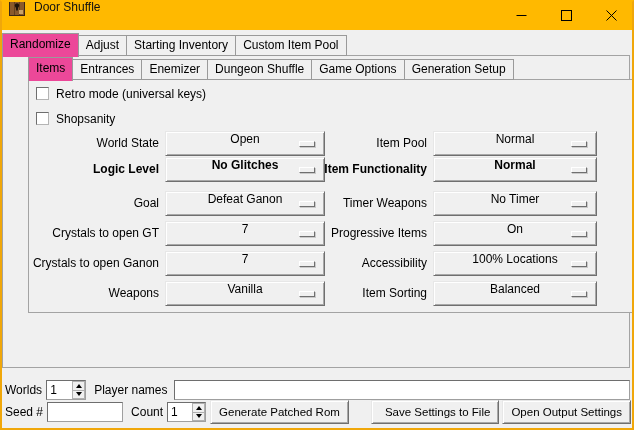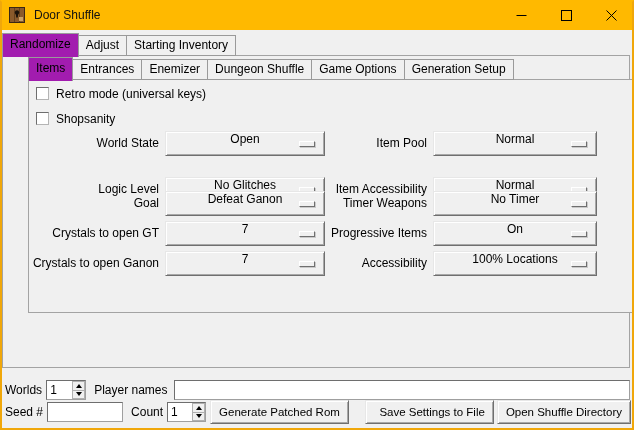--- a/index.html
+++ b/index.html
@@ -5,37 +5,37 @@
   html,body{margin:0;padding:0;background:#c8c8c8;}
   *{box-sizing:border-box;}
   .window{
     position:relative;width:634px;height:430px;background:#f0f0f0;
     font-family:"Liberation Sans","DejaVu Sans",sans-serif;font-size:12px;color:#000;
     overflow:hidden;
   }
   .border-overlay{position:absolute;inset:0;border:2px solid #f0a70a;border-top-color:#ffb900;pointer-events:none;z-index:40;}
 
   
-  .titlebar{position:absolute;top:0;left:0;right:0;height:30px;background:#ffb900;display:flex;align-items:center;z-index:30;}
+  .titlebar{position:absolute;top:0;left:0;right:0;height:30px;background:#ffb900;display:flex;align-items:flex-start;z-index:30;}
   .app-icon{margin-left:9px;width:16px;height:16px;flex:0 0 auto;}
   .title-text{margin-left:9px;font-size:12px;color:#111;white-space:nowrap;}
   .win-controls{margin-left:auto;display:flex;height:30px;}
   .win-btn{width:45px;height:30px;display:flex;align-items:center;justify-content:center;cursor:default;}
 
   
   .tabs{position:absolute;display:flex;align-items:flex-end;z-index:5;}
   .outer-tabs{top:33px;left:2px;height:23px;}
   .inner-tabs{top:57px;left:28px;height:23px;z-index:6;}
   .tab{
     height:21px;line-height:19px;padding:0 7px;background:#f0f0f0;
     border:1px solid #9a9a9a;white-space:nowrap;cursor:default;
   }
   .tab + .tab{margin-left:-1px;}
   .tab.active{
-    height:24px;line-height:21px;background:#a21caf;border-bottom:none;
+    height:24px;line-height:21px;background:#ec4899;border-bottom:none;
     margin-bottom:-1px;position:relative;z-index:7;
   }
 
   
   .outer-pane{position:absolute;left:2px;top:55px;width:628px;height:313px;border:1px solid #a3a3a3;background:#f0f0f0;z-index:1;}
   .inner-pane{position:absolute;left:28px;top:79px;width:622px;height:234px;border:1px solid #a3a3a3;background:#f0f0f0;z-index:2;}
 
   
   .cb-row{position:absolute;left:7px;height:15px;display:flex;align-items:center;}
   .cb-box{width:13px;height:13px;background:#fff;border:1px solid;border-color:#6e6e6e #b4b4b4 #b4b4b4 #6e6e6e;flex:0 0 auto;}
@@ -122,20 +122,21 @@
       </div>
     </div>
   </div>
 
   <div class="outer-pane"></div>
 
   <div class="tabs outer-tabs">
     <div class="tab active">Randomize</div>
     <div class="tab">Adjust</div>
     <div class="tab">Starting Inventory</div>
+    <div class="tab">Custom Item Pool</div>
   </div>
 
   <div class="inner-pane">
 
     <div class="cb-row" style="top:6px;">
       <span class="cb-box"></span>
       <span class="cb-lbl">Retro mode (universal keys)</span>
     </div>
     <div class="cb-row" style="top:31px;">
       <span class="cb-box"></span>
@@ -148,27 +149,27 @@
         <span class="dd-val">Open</span>
         <span class="dd-ind"></span>
       </div>
       <div class="opt-lbl lbl-r">Item Pool</div>
       <div class="dd dd-r">
         <span class="dd-val">Normal</span>
         <span class="dd-ind"></span>
       </div>
     </div>
 
-    <div class="opt-row" style="top:97px;">
+    <div class="opt-row" style="top:77px;font-weight:bold;">
       <div class="opt-lbl lbl-l">Logic Level</div>
       <div class="dd dd-l">
         <span class="dd-val">No Glitches</span>
         <span class="dd-ind"></span>
       </div>
-      <div class="opt-lbl lbl-r">Item Accessibility</div>
+      <div class="opt-lbl lbl-r">Item Functionality</div>
       <div class="dd dd-r">
         <span class="dd-val">Normal</span>
         <span class="dd-ind"></span>
       </div>
     </div>
 
     <div class="opt-row" style="top:111px;">
       <div class="opt-lbl lbl-l">Goal</div>
       <div class="dd dd-l">
         <span class="dd-val">Defeat Ganon</span>
@@ -200,20 +201,32 @@
         <span class="dd-val">7</span>
         <span class="dd-ind"></span>
       </div>
       <div class="opt-lbl lbl-r">Accessibility</div>
       <div class="dd dd-r">
         <span class="dd-val">100% Locations</span>
         <span class="dd-ind"></span>
       </div>
     </div>
 
+    <div class="opt-row" style="top:201px;">
+      <div class="opt-lbl lbl-l">Weapons</div>
+      <div class="dd dd-l">
+        <span class="dd-val">Vanilla</span>
+        <span class="dd-ind"></span>
+      </div>
+      <div class="opt-lbl lbl-r">Item Sorting</div>
+      <div class="dd dd-r">
+        <span class="dd-val">Balanced</span>
+        <span class="dd-ind"></span>
+      </div>
+    </div>
 
   </div>
 
   <div class="tabs inner-tabs">
     <div class="tab active">Items</div>
     <div class="tab">Entrances</div>
     <div class="tab">Enemizer</div>
     <div class="tab">Dungeon Shuffle</div>
     <div class="tab">Game Options</div>
     <div class="tab">Generation Setup</div>
@@ -246,17 +259,17 @@
         <div class="spin-btn">
             <i class="tri-up"></i>
           </div>
         <div class="spin-btn">
             <i class="tri-down"></i>
           </div>
       </div>
     </div>
     <button class="btn3d gap-l4">Generate Patched Rom</button>
     <button class="btn3d push-right">Save Settings to File</button>
-    <button class="btn3d gap-l3">Open Shuffle Directory</button>
+    <button class="btn3d gap-l3">Open Output Settings</button>
   </div>
 
   <div class="border-overlay"></div>
 </div>
 
 </body></html>

